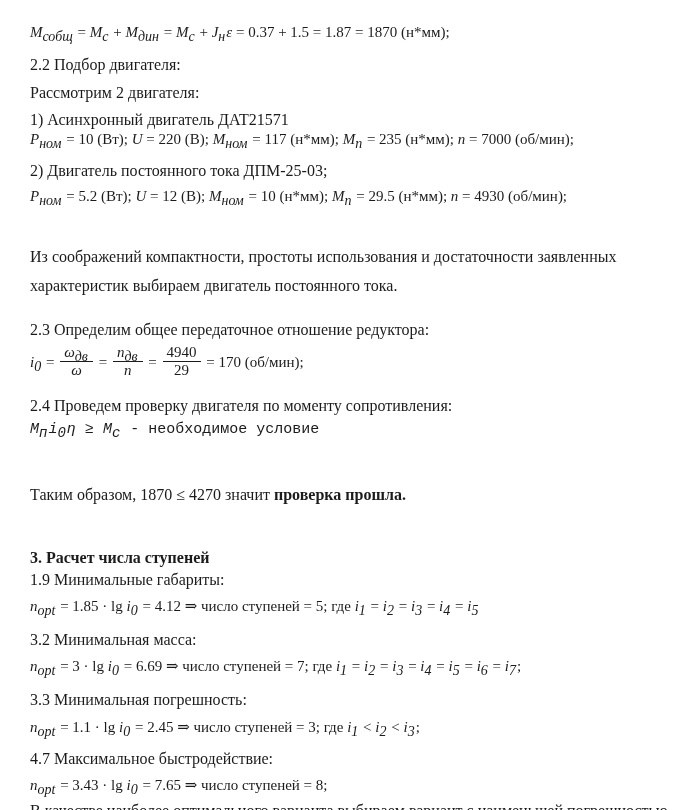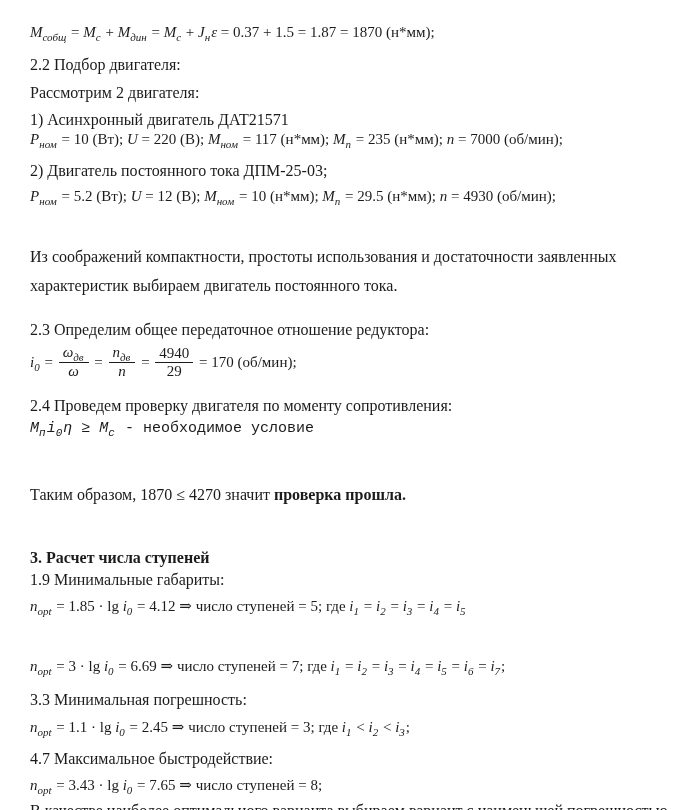--- a/index.html
+++ b/index.html
@@ -19,21 +19,21 @@
     line-height:20px;
   }
   .line.formula{font-size:15px;}
   .line.heading{font-weight:bold;}
   .line.para{white-space:normal;width:618px;line-height:28.5px;}
   .vr{font-style:italic;}
   .bd{font-weight:bold;}
   .tx{}
   .sb{
     font-style:italic;
-    font-size:11px;
+    font-size:14px;
     vertical-align:baseline;
     position:relative;
     bottom:-4px;
     margin-right:1px;
   }
   .frac{
     display:inline-block;
     vertical-align:middle;
     text-align:center;
     position:relative;
@@ -82,19 +82,20 @@
     <div class="line formula" data-line="motor2-specs"><span class="vr">P</span><sub class="sb">ном</sub><span class="tx"> = 5.2  (Вт);  </span><span class="vr">U</span><span class="tx"> = 12  (В);  </span><span class="vr">M</span><sub class="sb">ном</sub><span class="tx"> = 10   (н*мм);  </span><span class="vr">M</span><sub class="sb">п</sub><span class="tx"> = 29.5 (н*мм);  </span><span class="vr">n</span><span class="tx"> = 4930  (об/мин);</span></div>
     <div class="line para" data-line="compactness-paragraph"><span class="tx">Из соображений компактности, простоты использования и достаточности заявленных характеристик выбираем двигатель постоянного тока.</span></div>
     <div class="line text" data-line="section-2-3"><span class="tx">2.3 Определим общее передаточное отношение редуктора:</span></div>
     <div class="line formula" data-line="formula-i0"><span class="vr">i</span><sub class="sb">0</sub><span class="tx"> = </span><span class="frac"><span class="num"><span class="vr">ω</span><sub class="sb">дв</sub></span><span class="den"><span class="vr">ω</span></span></span><span class="tx"> = </span><span class="frac"><span class="num"><span class="vr">n</span><sub class="sb">дв</sub></span><span class="den"><span class="vr">n</span></span></span><span class="tx"> = </span><span class="frac"><span class="num"><span class="tx">4940</span></span><span class="den"><span class="tx">29</span></span></span><span class="tx"> = 170  (об/мин);</span></div>
     <div class="line text" data-line="section-2-4"><span class="tx">2.4 Проведем проверку двигателя по моменту сопротивления:</span></div>
     <div class="line formula" data-line="formula-condition"><span class="vr">M</span><sub class="sb">п</sub><span class="vr">i</span><sub class="sb">0</sub><span class="vr">η</span><span class="tx"> ≥ </span><span class="vr">M</span><sub class="sb">с</sub><span class="tx">  - необходимое условие</span></div>
     <div class="line text" data-line="conclusion-check"><span class="tx">Таким образом, 1870 ≤ 4270 значит </span><span class="bd">проверка прошла.</span></div>
     <div class="line heading" data-line="section-3"><span class="tx">3. Расчет числа ступеней</span></div>
     <div class="line text" data-line="section-3-1"><span class="tx">1.9 Минимальные габариты:</span></div>
     <div class="line formula" data-line="formula-3-1"><span class="vr">n</span><sub class="sb">opt</sub><span class="tx"> = 1.85 · lg </span><span class="vr">i</span><sub class="sb">0</sub><span class="tx"> = 4.12 ⇒  число ступеней = 5; где  </span><span class="vr">i</span><sub class="sb">1</sub><span class="tx"> = </span><span class="vr">i</span><sub class="sb">2</sub><span class="tx"> = </span><span class="vr">i</span><sub class="sb">3</sub><span class="tx"> = </span><span class="vr">i</span><sub class="sb">4</sub><span class="tx"> = </span><span class="vr">i</span><sub class="sb">5</sub></div>
+    <div class="line text" data-line="section-3-2"><span class="tx">3.2 Минимальная масса:</span></div>
     <div class="line formula" data-line="formula-3-2"><span class="vr">n</span><sub class="sb">opt</sub><span class="tx"> = 3 · lg </span><span class="vr">i</span><sub class="sb">0</sub><span class="tx"> = 6.69 ⇒ число ступеней = 7; где  </span><span class="vr">i</span><sub class="sb">1</sub><span class="tx"> = </span><span class="vr">i</span><sub class="sb">2</sub><span class="tx"> = </span><span class="vr">i</span><sub class="sb">3</sub><span class="tx"> = </span><span class="vr">i</span><sub class="sb">4</sub><span class="tx"> = </span><span class="vr">i</span><sub class="sb">5</sub><span class="tx"> = </span><span class="vr">i</span><sub class="sb">6</sub><span class="tx"> = </span><span class="vr">i</span><sub class="sb">7</sub><span class="tx">;</span></div>
     <div class="line text" data-line="section-3-3"><span class="tx">3.3 Минимальная погрешность:</span></div>
     <div class="line formula" data-line="formula-3-3"><span class="vr">n</span><sub class="sb">opt</sub><span class="tx"> = 1.1 · lg </span><span class="vr">i</span><sub class="sb">0</sub><span class="tx"> = 2.45 ⇒ число ступеней = 3; где  </span><span class="vr">i</span><sub class="sb">1</sub><span class="tx"> &lt; </span><span class="vr">i</span><sub class="sb">2</sub><span class="tx"> &lt; </span><span class="vr">i</span><sub class="sb">3</sub><span class="tx">;</span></div>
     <div class="line text" data-line="section-3-4"><span class="tx">4.7 Максимальное быстродействие:</span></div>
     <div class="line formula" data-line="formula-3-4"><span class="vr">n</span><sub class="sb">opt</sub><span class="tx"> = 3.43 · lg </span><span class="vr">i</span><sub class="sb">0</sub><span class="tx"> = 7.65 ⇒  число ступеней = 8;</span></div>
     <div class="line text" data-line="partially-visible-line"><span class="tx">В качестве наиболее оптимального варианта выбираем вариант с наименьшей погрешностью</span></div>
   </div>
 
 </body></html>

